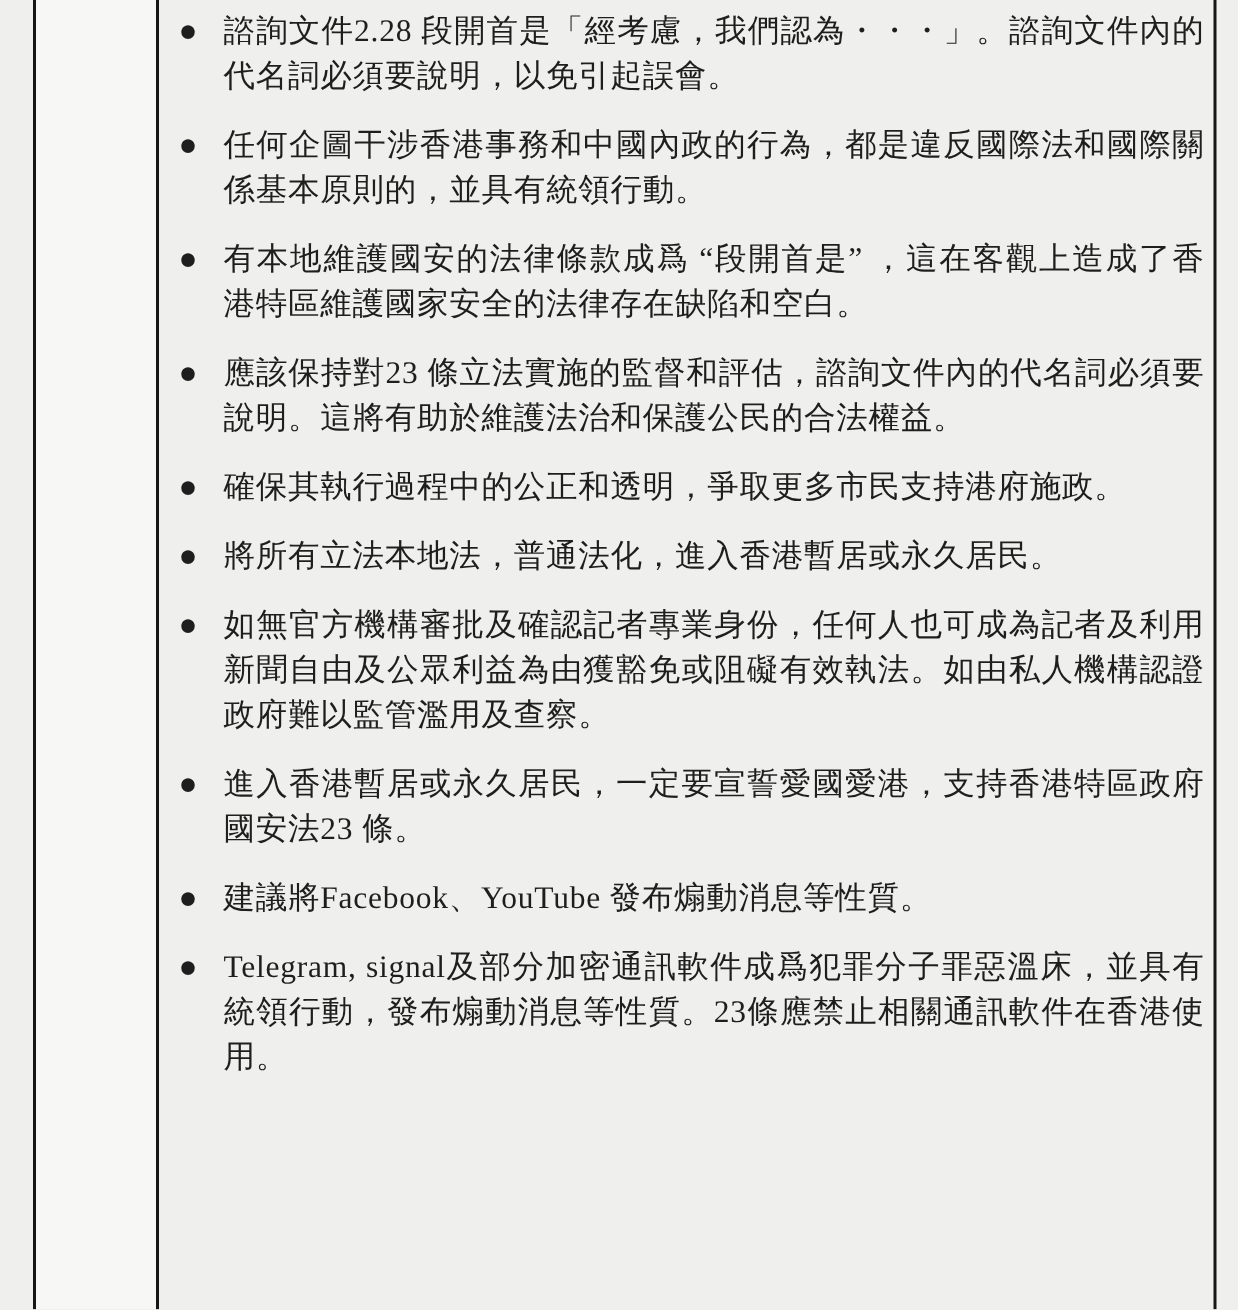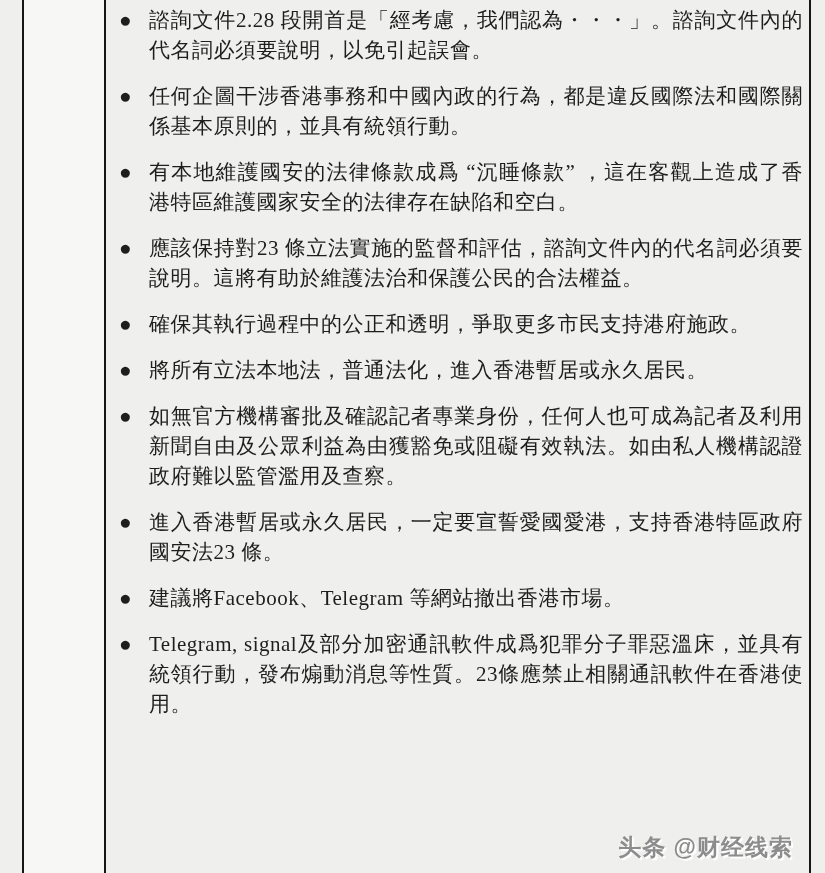--- a/index.html
+++ b/index.html
@@ -102,21 +102,21 @@
       <li>
         <span class="marker">●</span>
         <span class="txt">諮詢文件2.28 段開首是「經考慮，我們認為・・・」。諮詢文件內的代名詞必須要說明，以免引起誤會。</span>
       </li>
       <li>
         <span class="marker">●</span>
         <span class="txt">任何企圖干涉香港事務和中國內政的行為，都是違反國際法和國際關係基本原則的，並具有統領行動。</span>
       </li>
       <li>
         <span class="marker">●</span>
-        <span class="txt">有本地維護國安的法律條款成爲 “沉睡條款” ，這在客觀上造成了香港特區維護國家安全的法律存在缺陷和空白。</span>
+        <span class="txt">有本地維護國安的法律條款成爲 “段開首是” ，這在客觀上造成了香港特區維護國家安全的法律存在缺陷和空白。</span>
       </li>
       <li>
         <span class="marker">●</span>
         <span class="txt">應該保持對23 條立法實施的監督和評估，諮詢文件內的代名詞必須要說明。這將有助於維護法治和保護公民的合法權益。</span>
       </li>
       <li>
         <span class="marker">●</span>
         <span class="txt">確保其執行過程中的公正和透明，爭取更多市民支持港府施政。</span>
       </li>
       <li>
@@ -126,25 +126,24 @@
       <li>
         <span class="marker">●</span>
         <span class="txt">如無官方機構審批及確認記者專業身份，任何人也可成為記者及利用新聞自由及公眾利益為由獲豁免或阻礙有效執法。如由私人機構認證政府難以監管濫用及查察。</span>
       </li>
       <li>
         <span class="marker">●</span>
         <span class="txt">進入香港暫居或永久居民，一定要宣誓愛國愛港，支持香港特區政府國安法23 條。</span>
       </li>
       <li>
         <span class="marker">●</span>
-        <span class="txt">建議將Facebook、Telegram 等網站撤出香港市場。</span>
+        <span class="txt">建議將Facebook、YouTube 發布煽動消息等性質。</span>
       </li>
       <li>
         <span class="marker">●</span>
         <span class="txt">Telegram, signal及部分加密通訊軟件成爲犯罪分子罪惡溫床，並具有統領行動，發布煽動消息等性質。23條應禁止相關通訊軟件在香港使用。</span>
       </li>
 
     </ul>
   </div>
 
-  <div class="watermark">头条 @财经线索</div>
 
 </div>
 
 </body></html>

